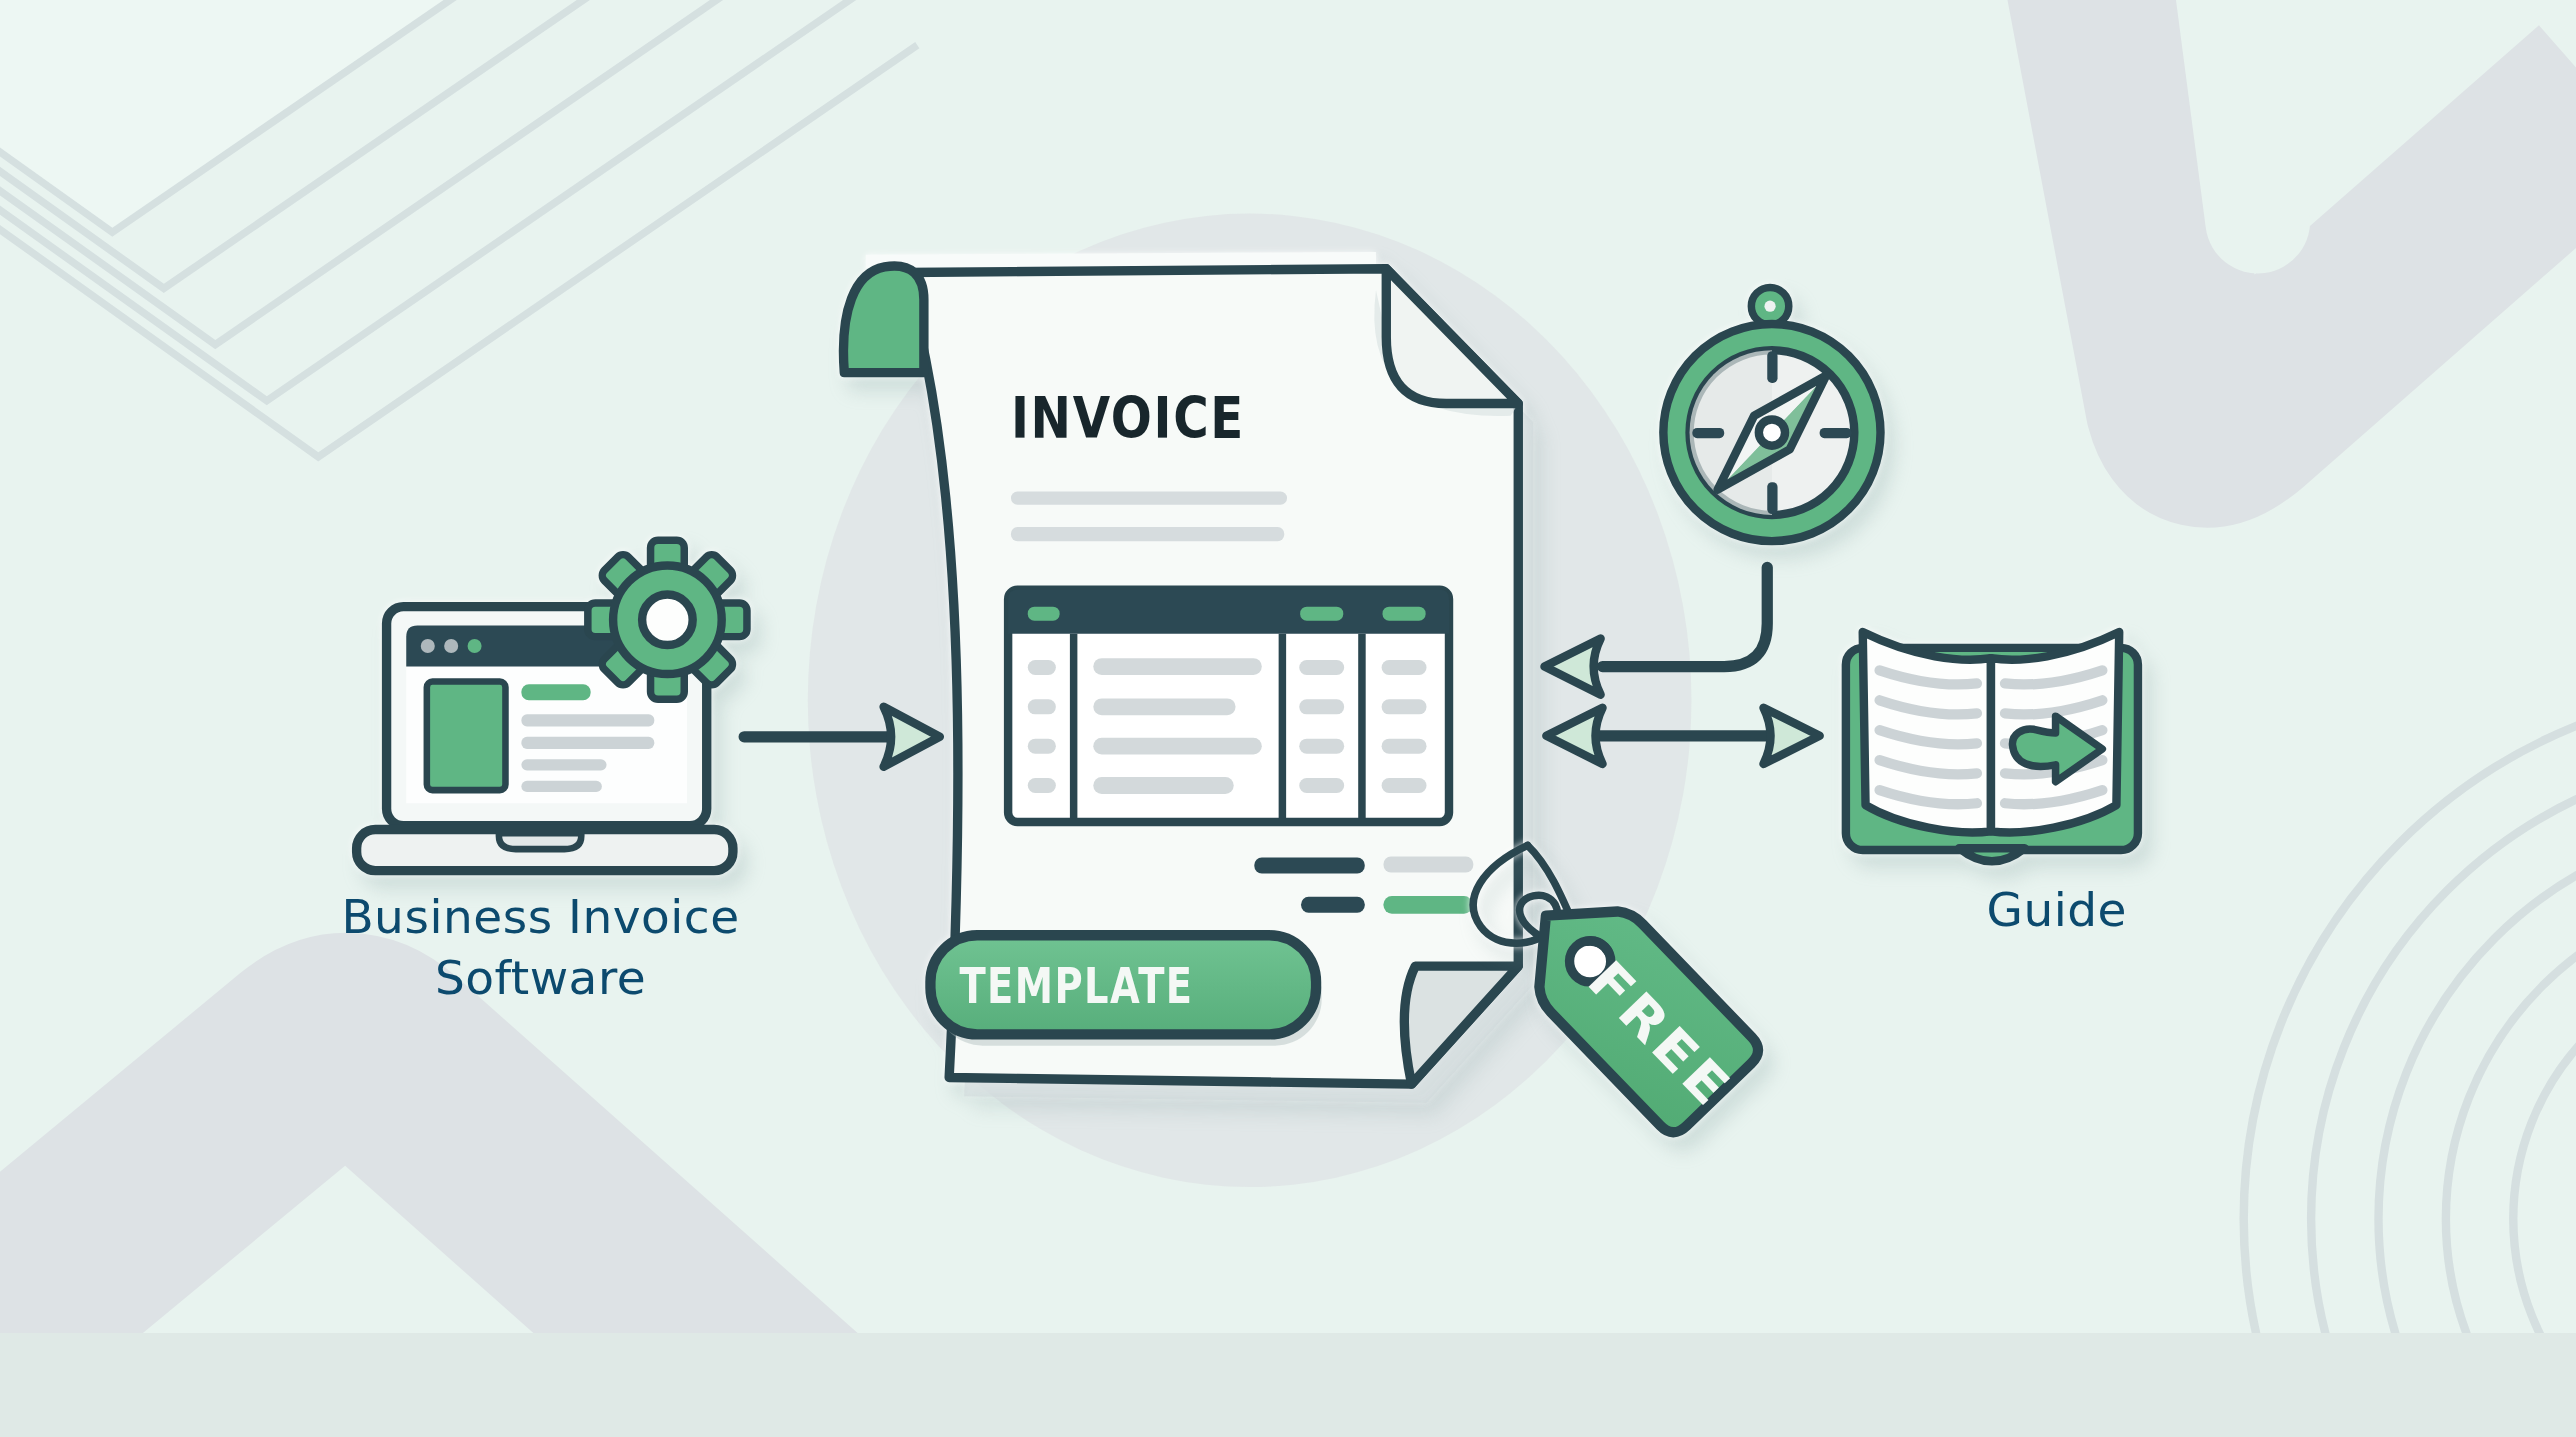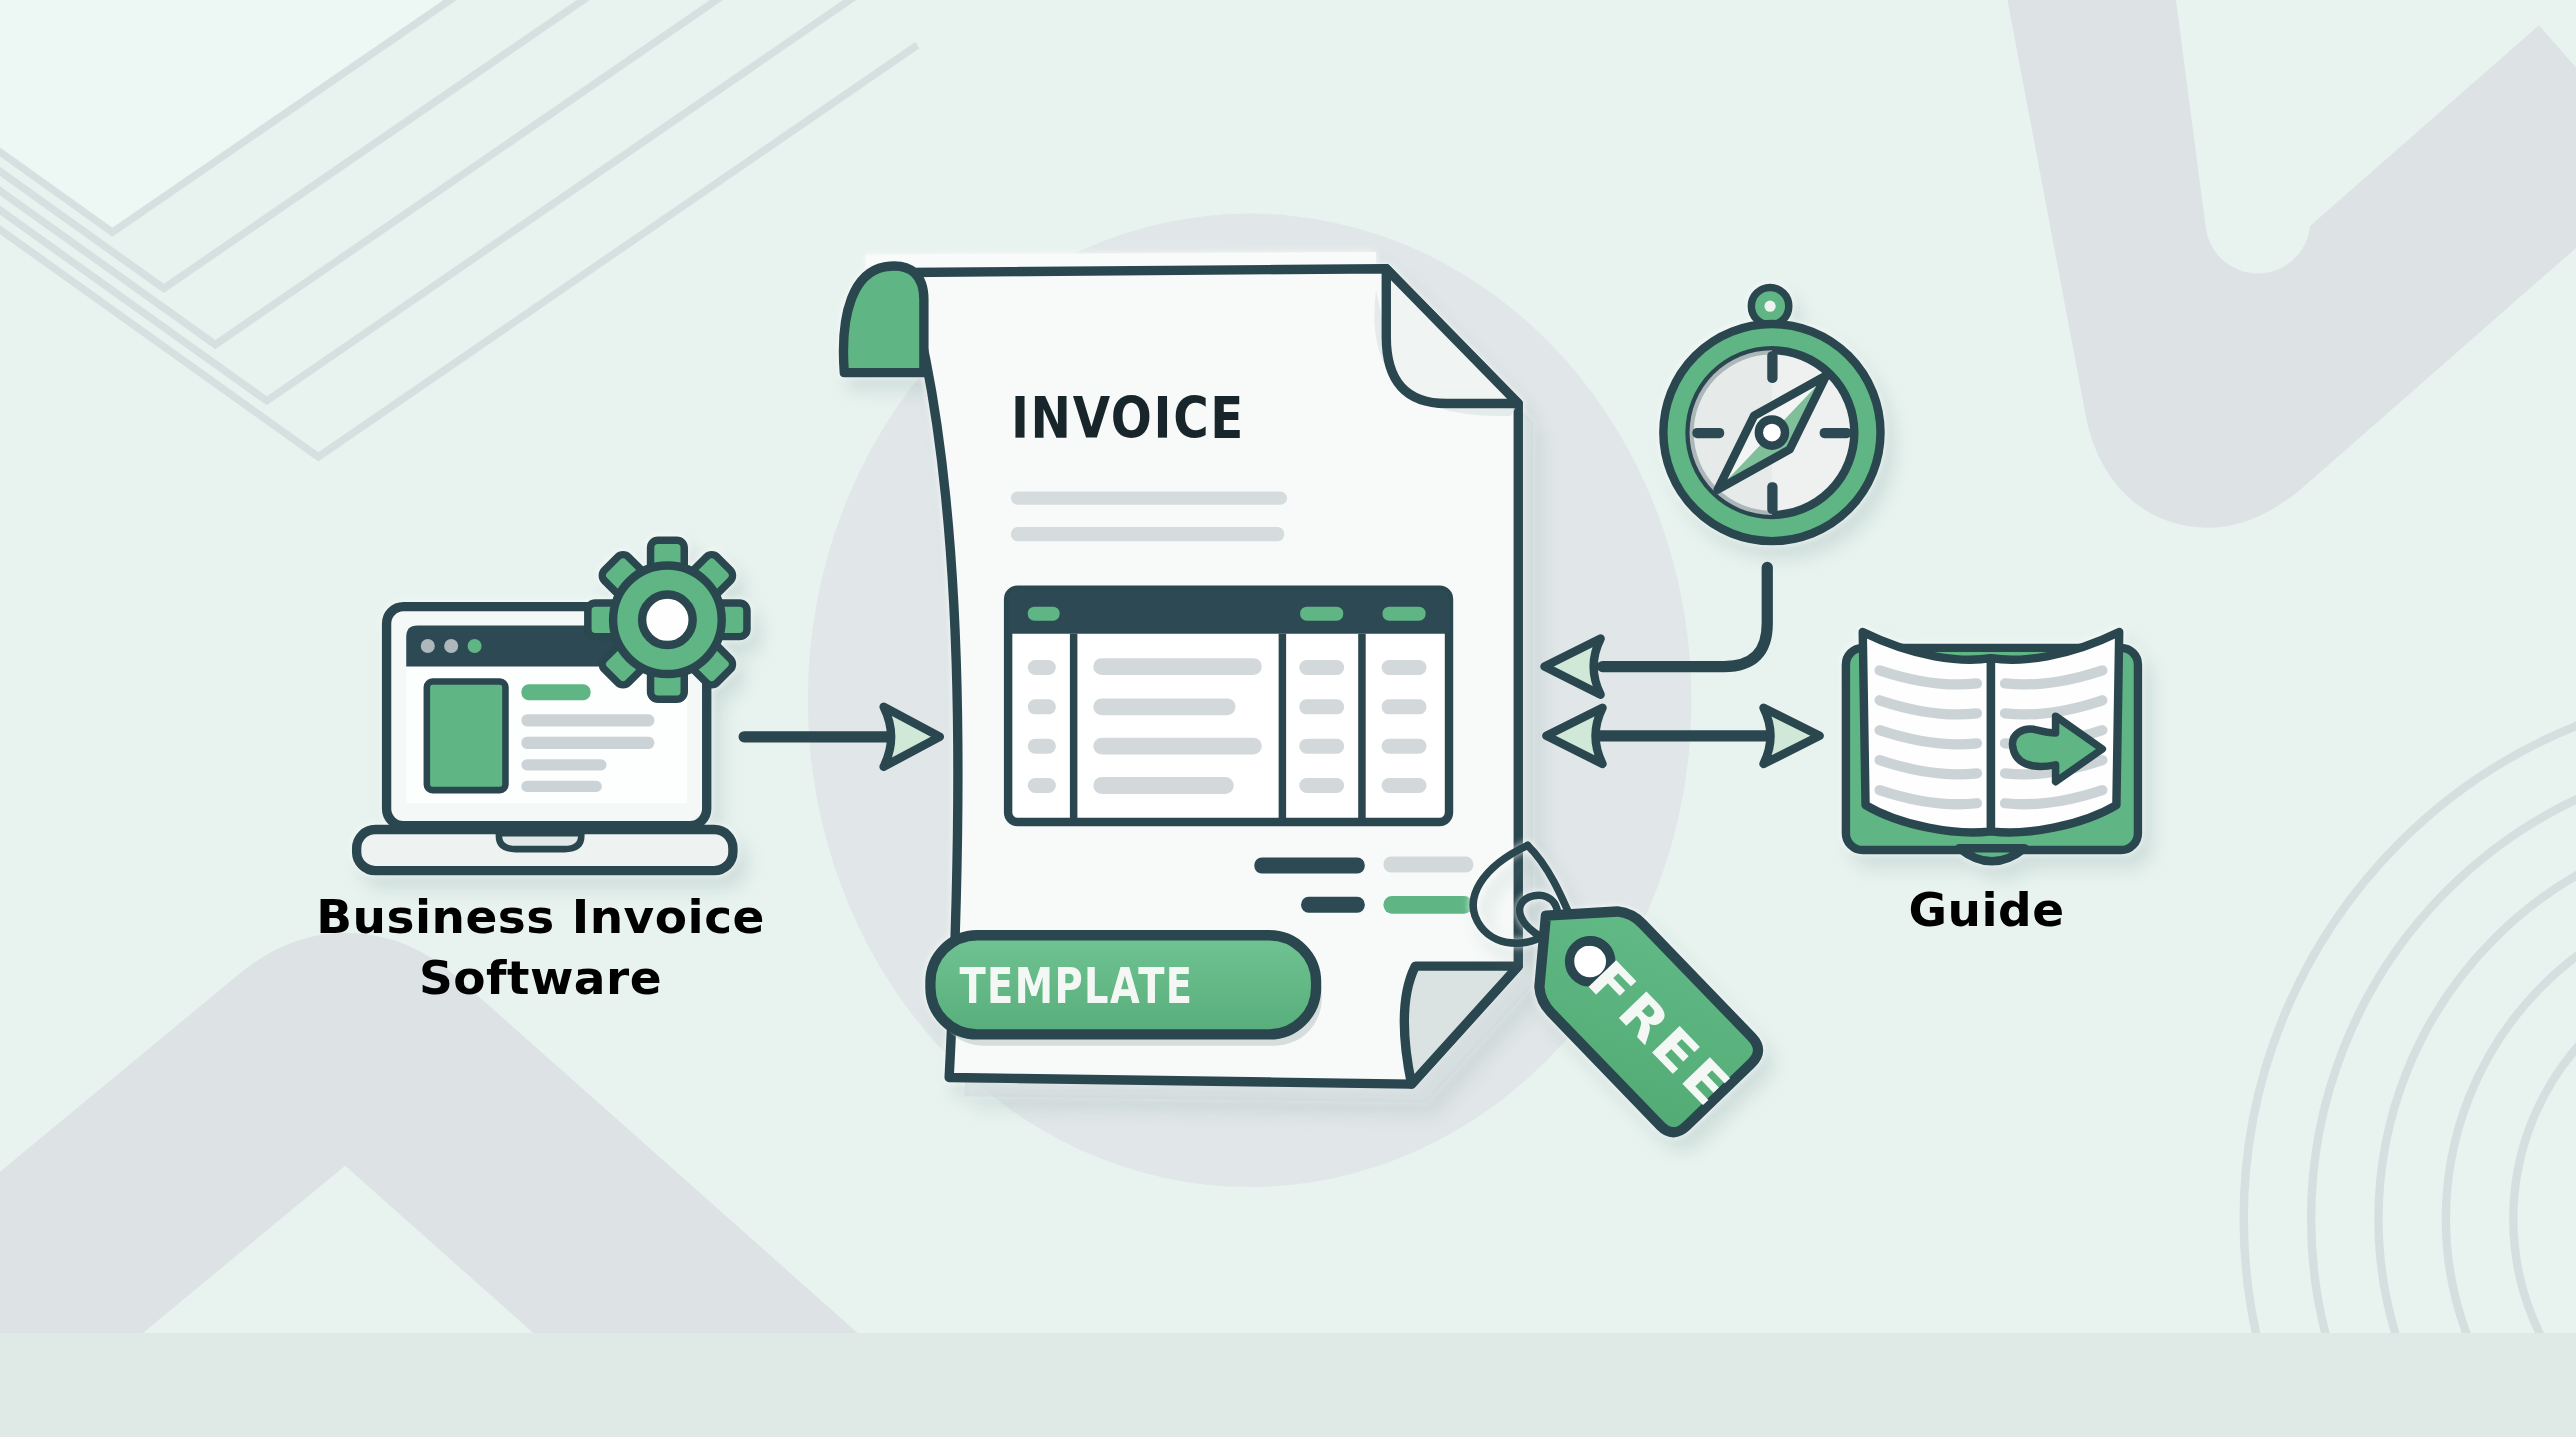--- a/index.html
+++ b/index.html
@@ -5,25 +5,25 @@
   html,body{margin:0;padding:0;background:#dfe9e6;}
   .stage{
     position:relative;width:2576px;height:1333px;overflow:hidden;
     background:#e8f3ef;
     font-family:"DejaVu Sans","Liberation Sans",sans-serif;
   }
   svg{display:block;}
   #scene{position:absolute;left:0;top:0;}
   .halo{filter:drop-shadow(0 0 4px rgba(255,255,255,0.85)) drop-shadow(10px 14px 9px rgba(120,148,150,0.22));}
   .caption{
-    position:absolute;text-align:center;font-weight:700;color:#000000;
+    position:absolute;text-align:center;font-weight:400;color:#0c4a6e;
     letter-spacing:0.5px;
   }
   #label-left{left:288px;top:886px;width:505px;font-size:47px;line-height:1.3;}
-  #label-guide{left:1846px;top:882px;width:281px;font-size:47px;}
+  #label-guide{left:1846px;top:882px;width:281px;font-size:47px;text-align:right;}
   svg text{font-family:"DejaVu Sans","Liberation Sans",sans-serif;font-weight:700;}
 </style>
 </head>
 <body>
 
 <div class="stage">
 
 <svg id="scene" width="2576" height="1438" viewBox="0 0 2752 1536">
   <defs>
     <linearGradient id="bannerGrad" x1="0" y1="0" x2="0" y2="1">

